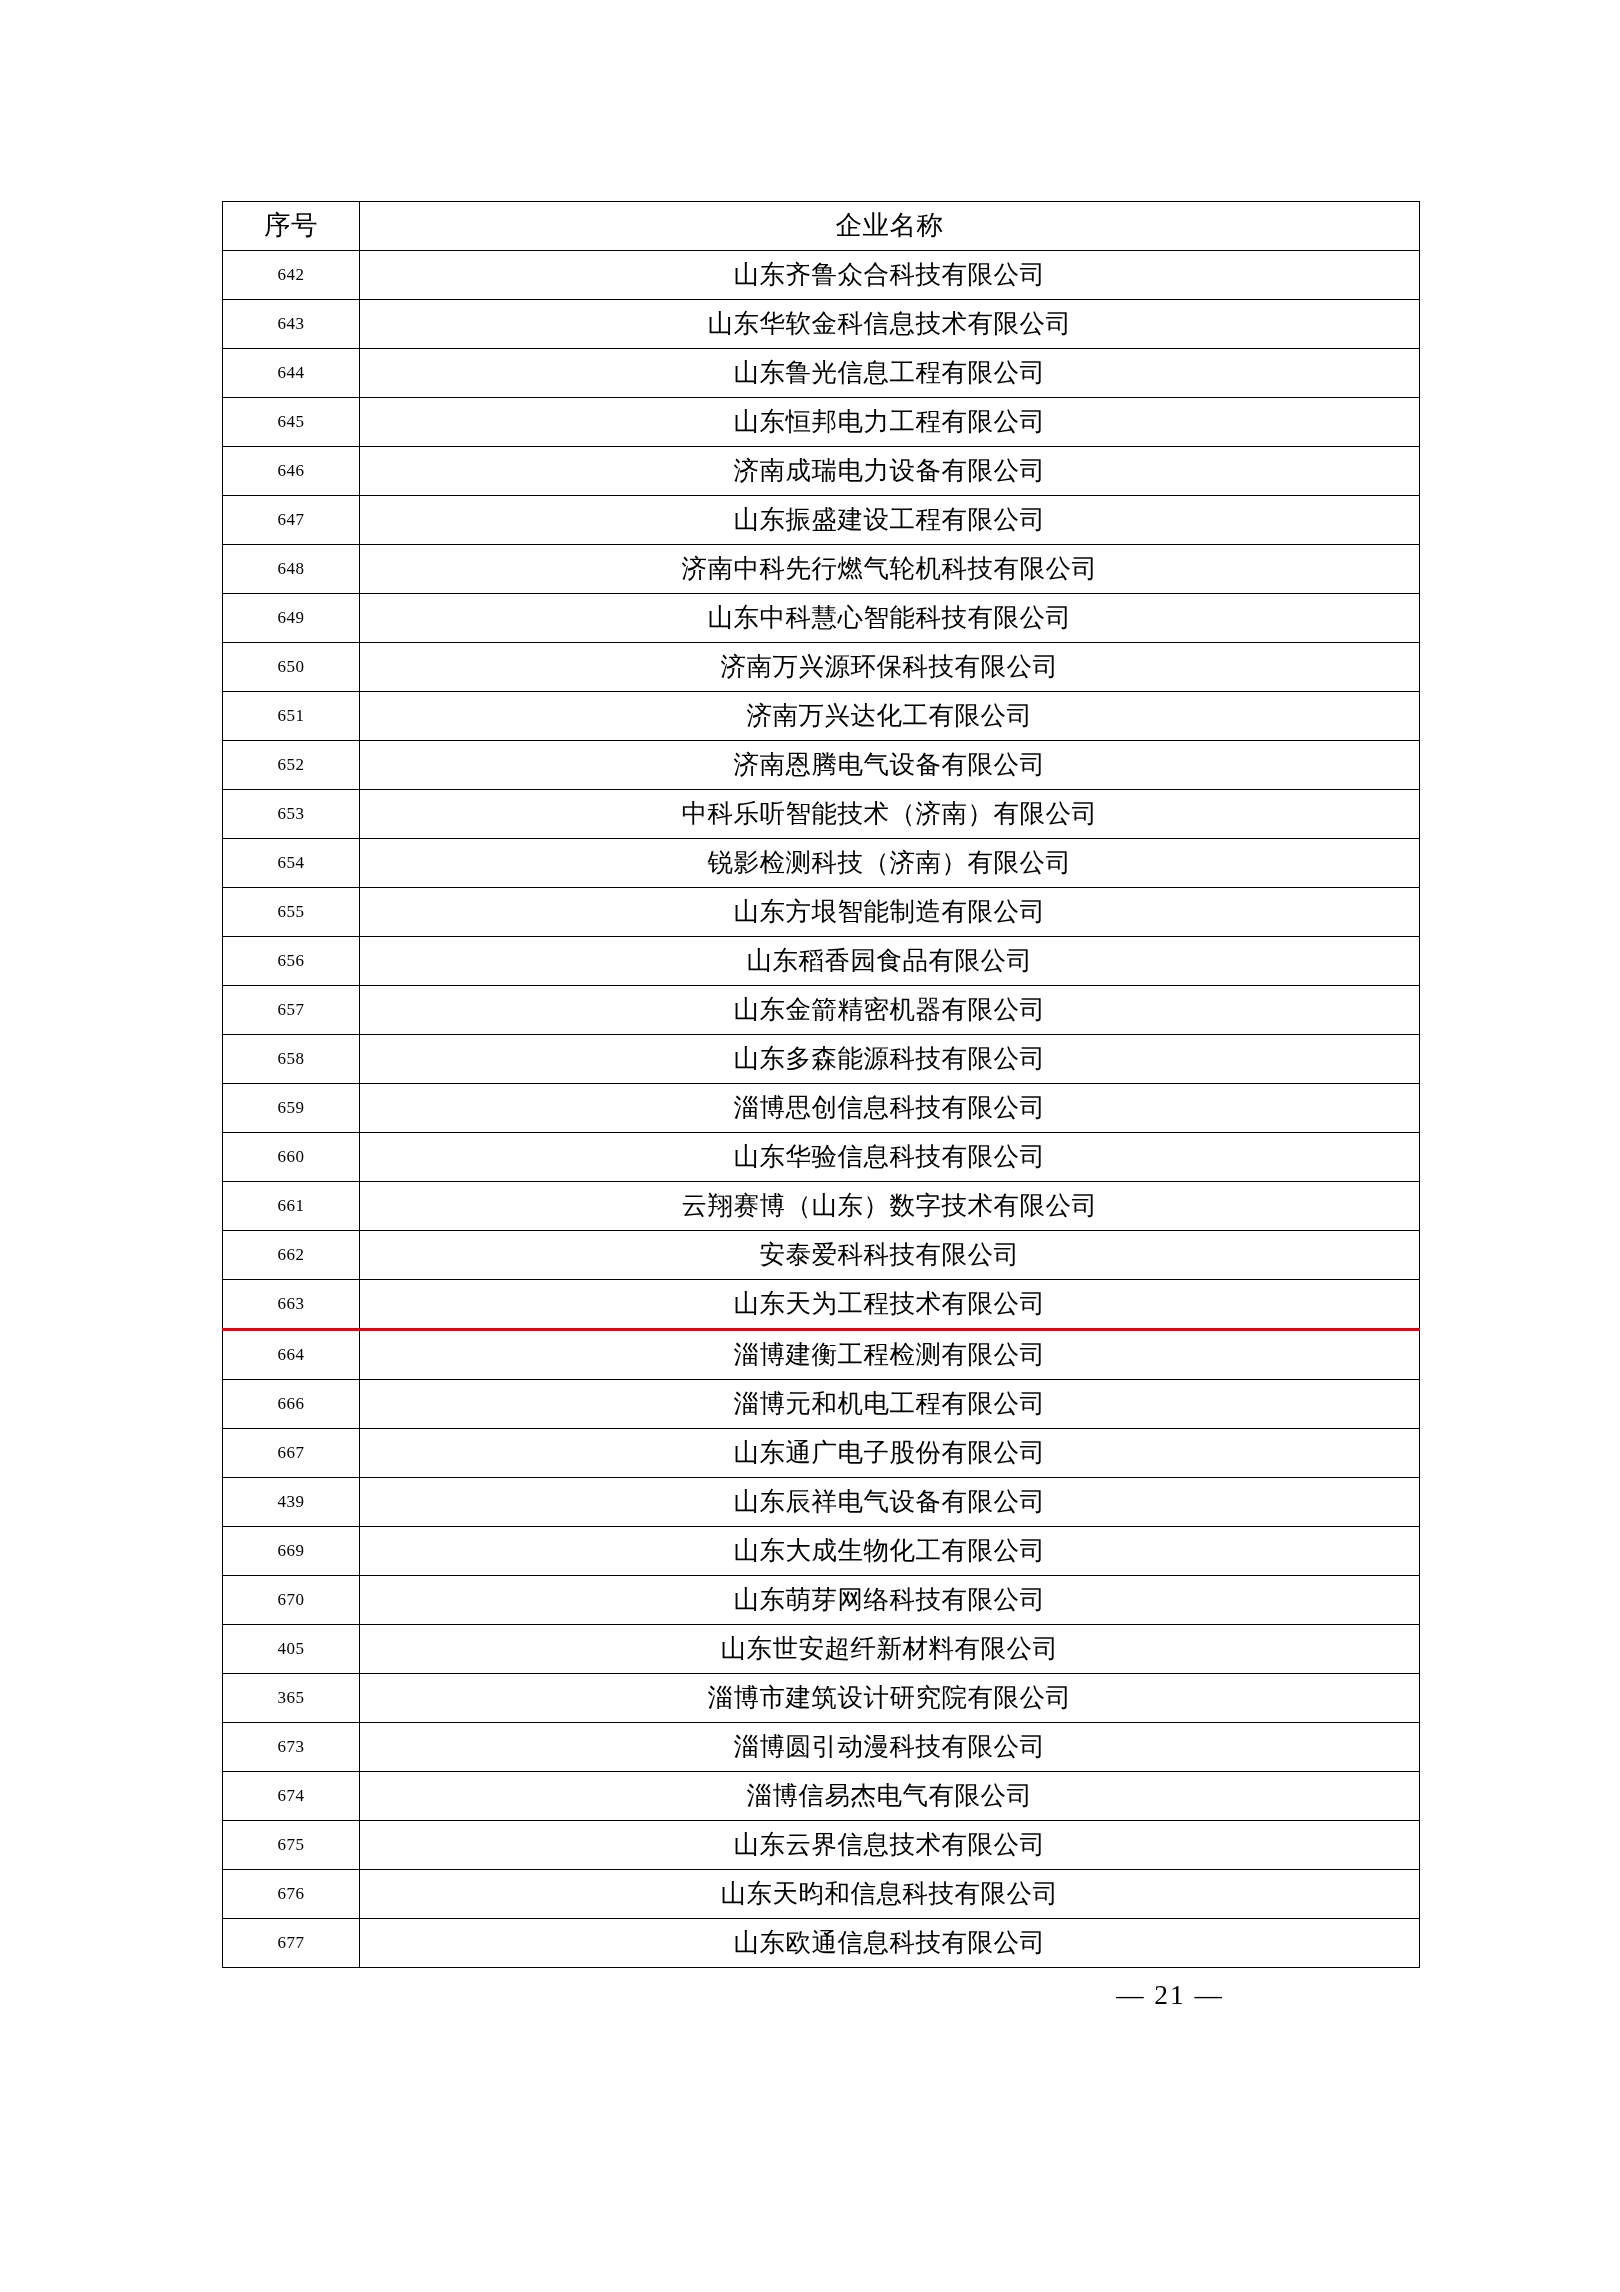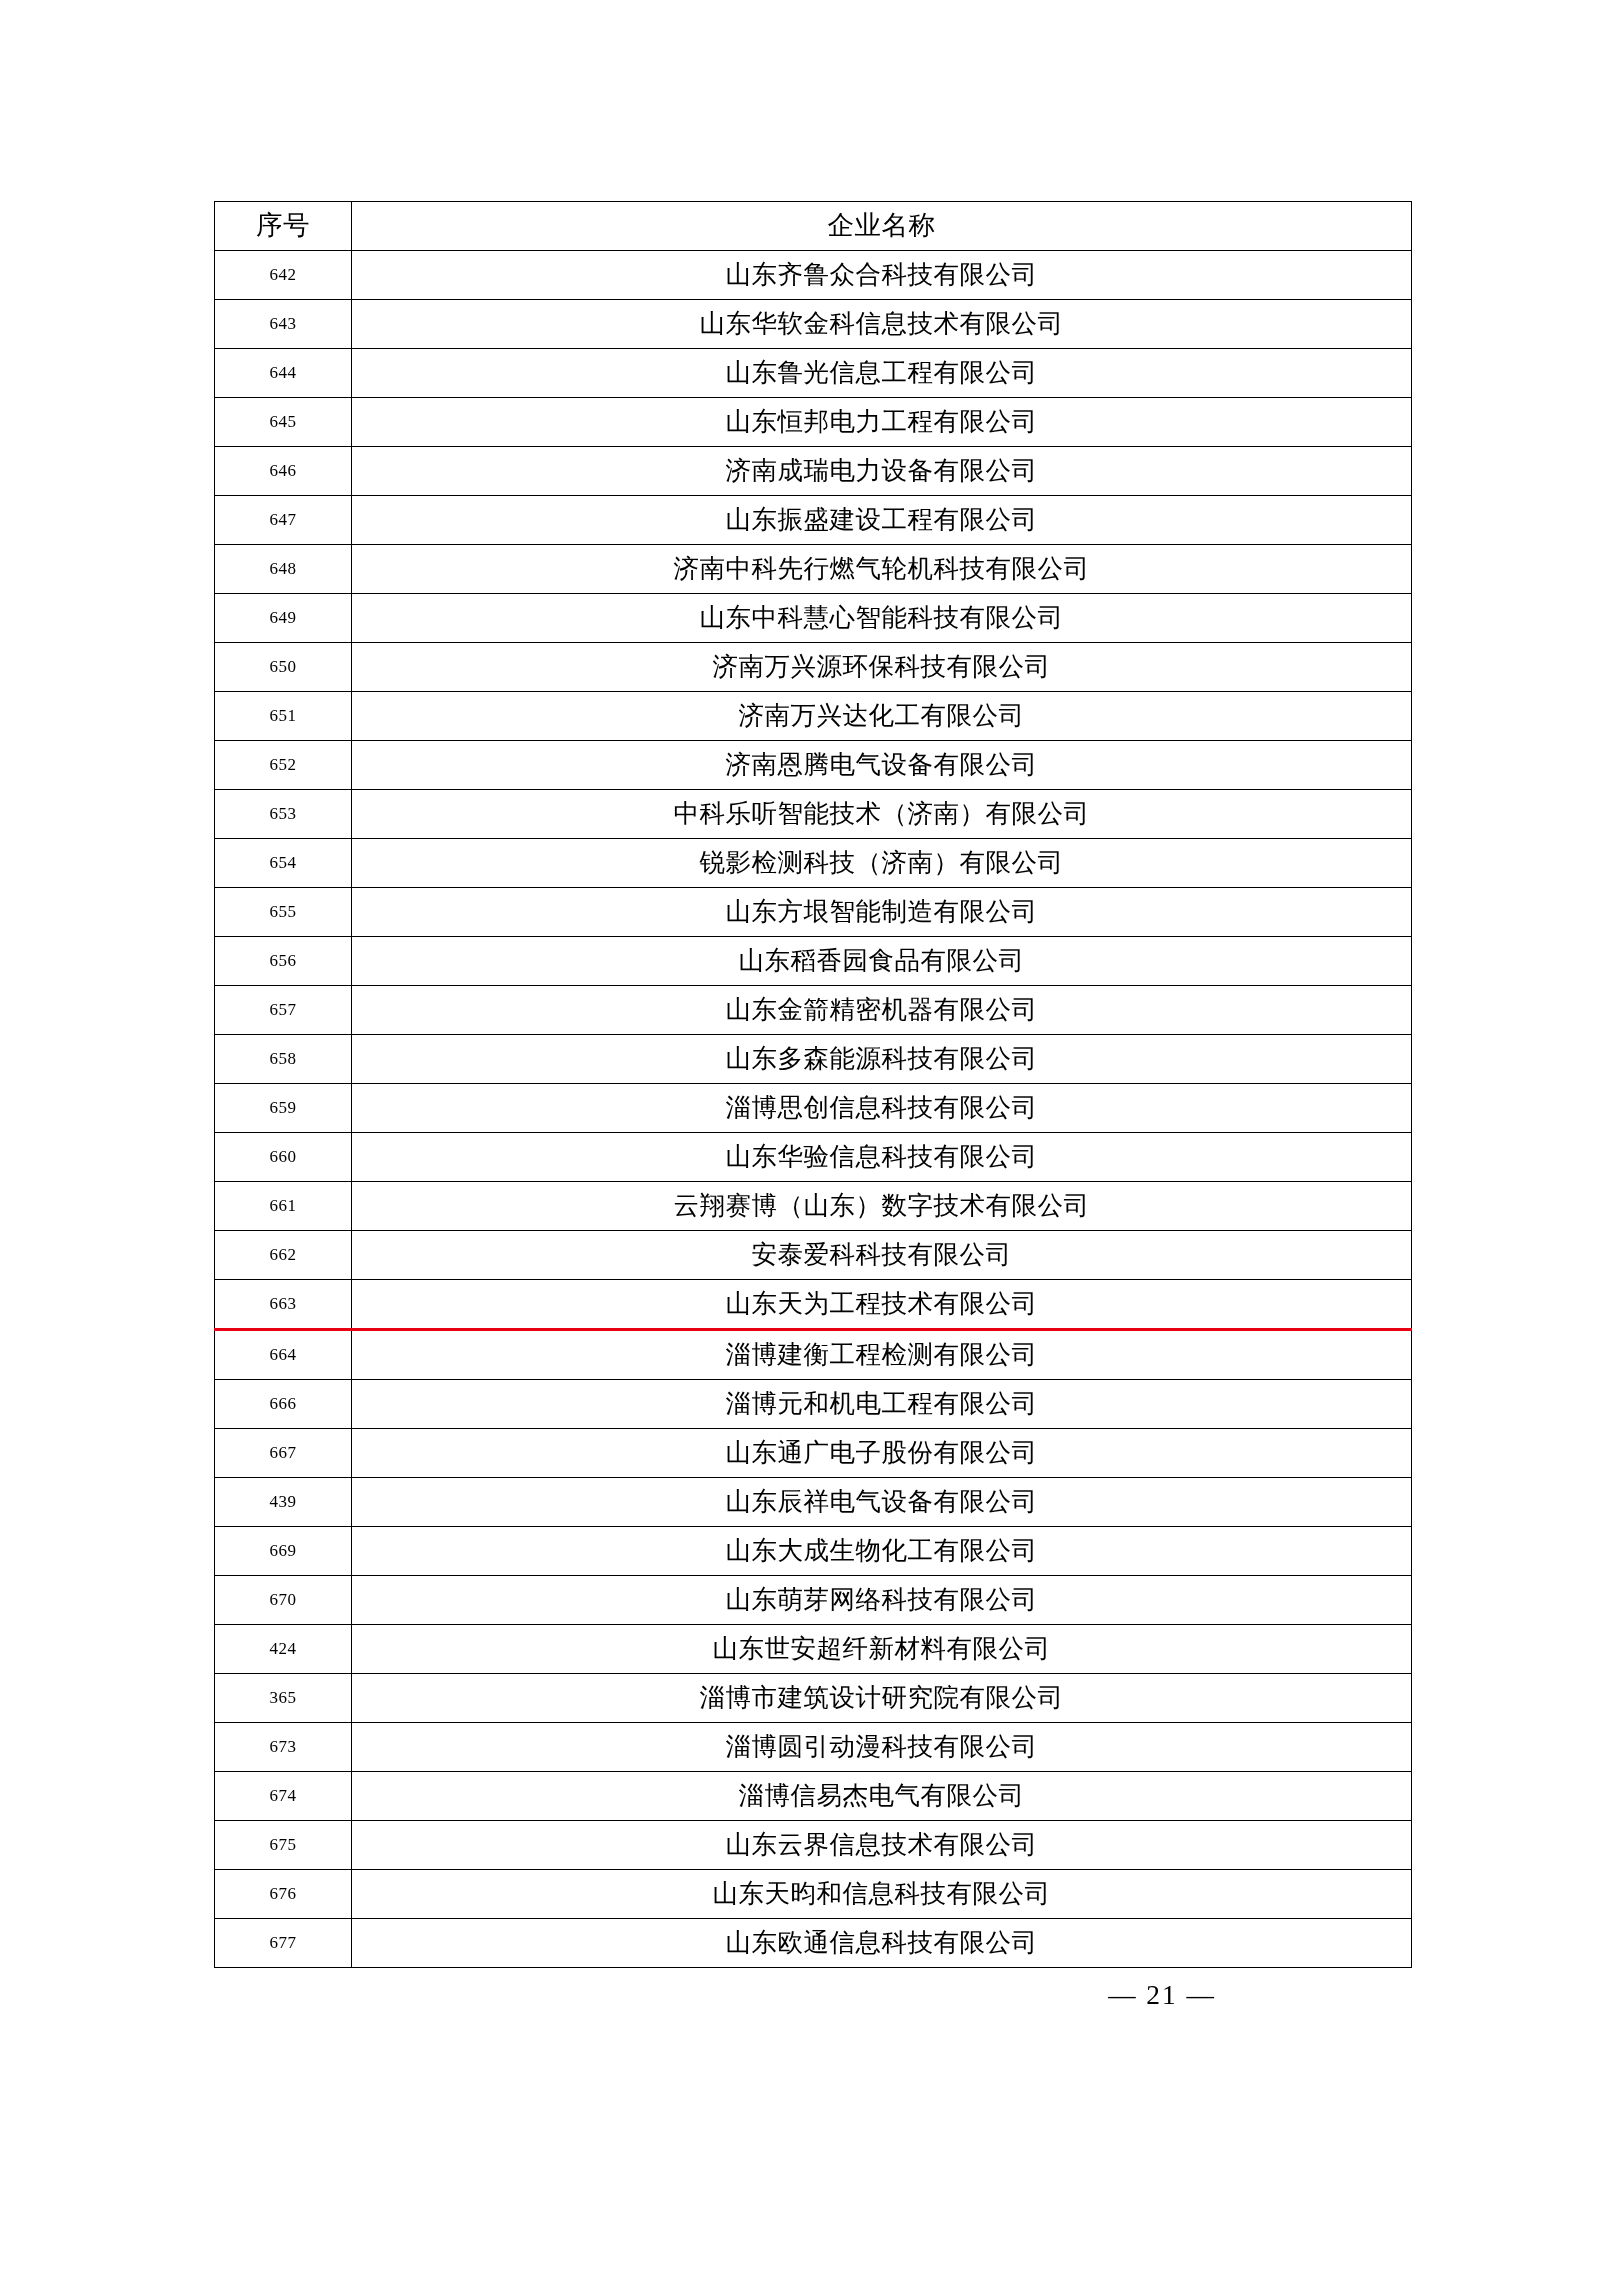--- a/index.html
+++ b/index.html
@@ -9,21 +9,21 @@
   }
   body {
     width: 1620px;
     height: 2293px;
     position: relative;
     font-family: "Liberation Serif", "DejaVu Serif", serif;
     color: #000000;
   }
   .page {
     position: absolute;
-    top: 0; left: 0;
+    top: 0; left: 8px;
     width: 1424px;
     height: 2293px;
     background: #ffffff;
   }
   .table-wrap {
     position: absolute;
     left: 214px;
     top: 201px;
     width: 1198px;
   }
@@ -186,21 +186,21 @@
           </tr>
           <tr>
             <td class="no">669</td>
             <td class="name">山东大成生物化工有限公司</td>
           </tr>
           <tr>
             <td class="no">670</td>
             <td class="name">山东萌芽网络科技有限公司</td>
           </tr>
           <tr>
-            <td class="no">424</td>
+            <td class="no">405</td>
             <td class="name">山东世安超纤新材料有限公司</td>
           </tr>
           <tr>
             <td class="no">365</td>
             <td class="name">淄博市建筑设计研究院有限公司</td>
           </tr>
           <tr>
             <td class="no">673</td>
             <td class="name">淄博圆引动漫科技有限公司</td>
           </tr>

